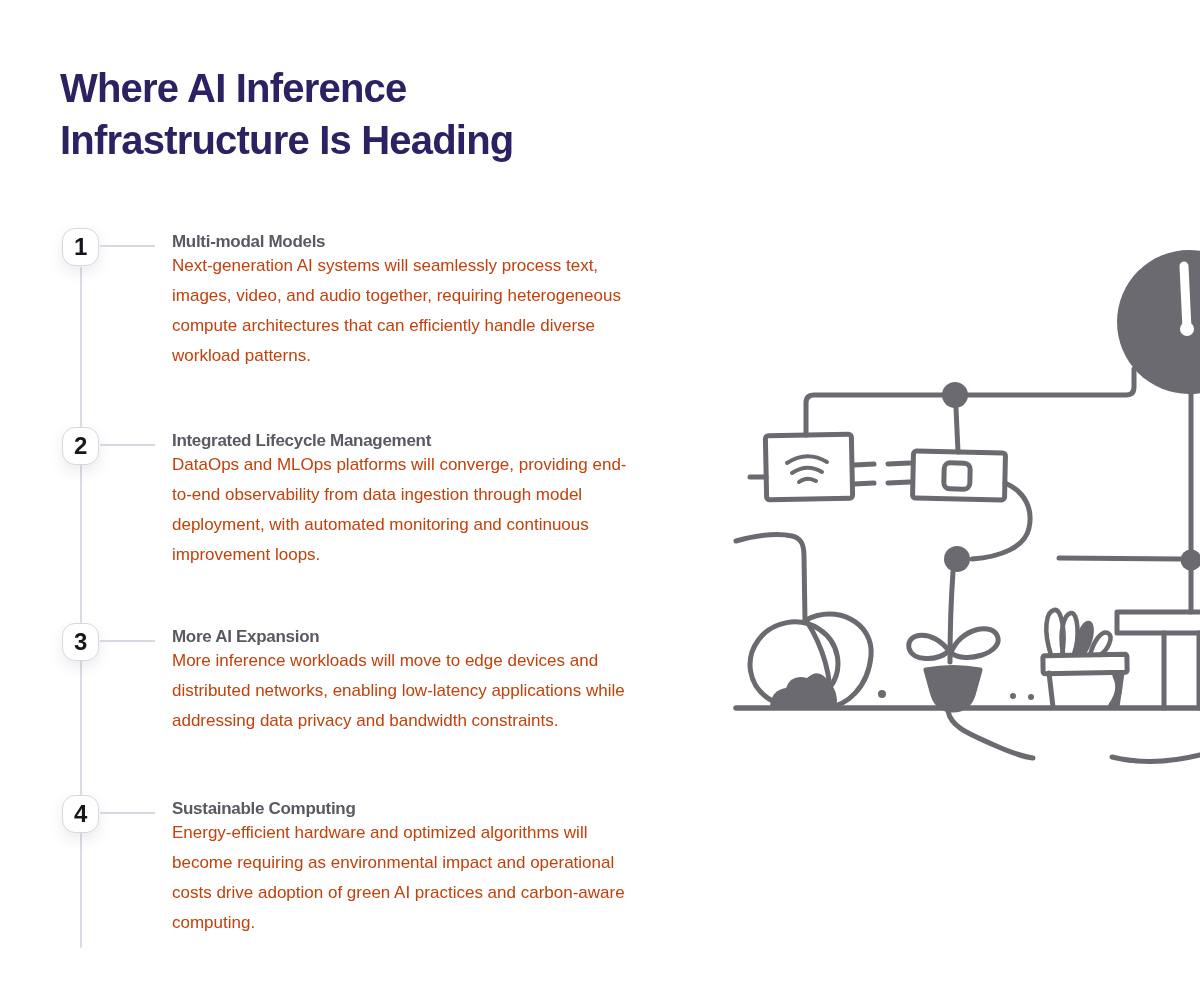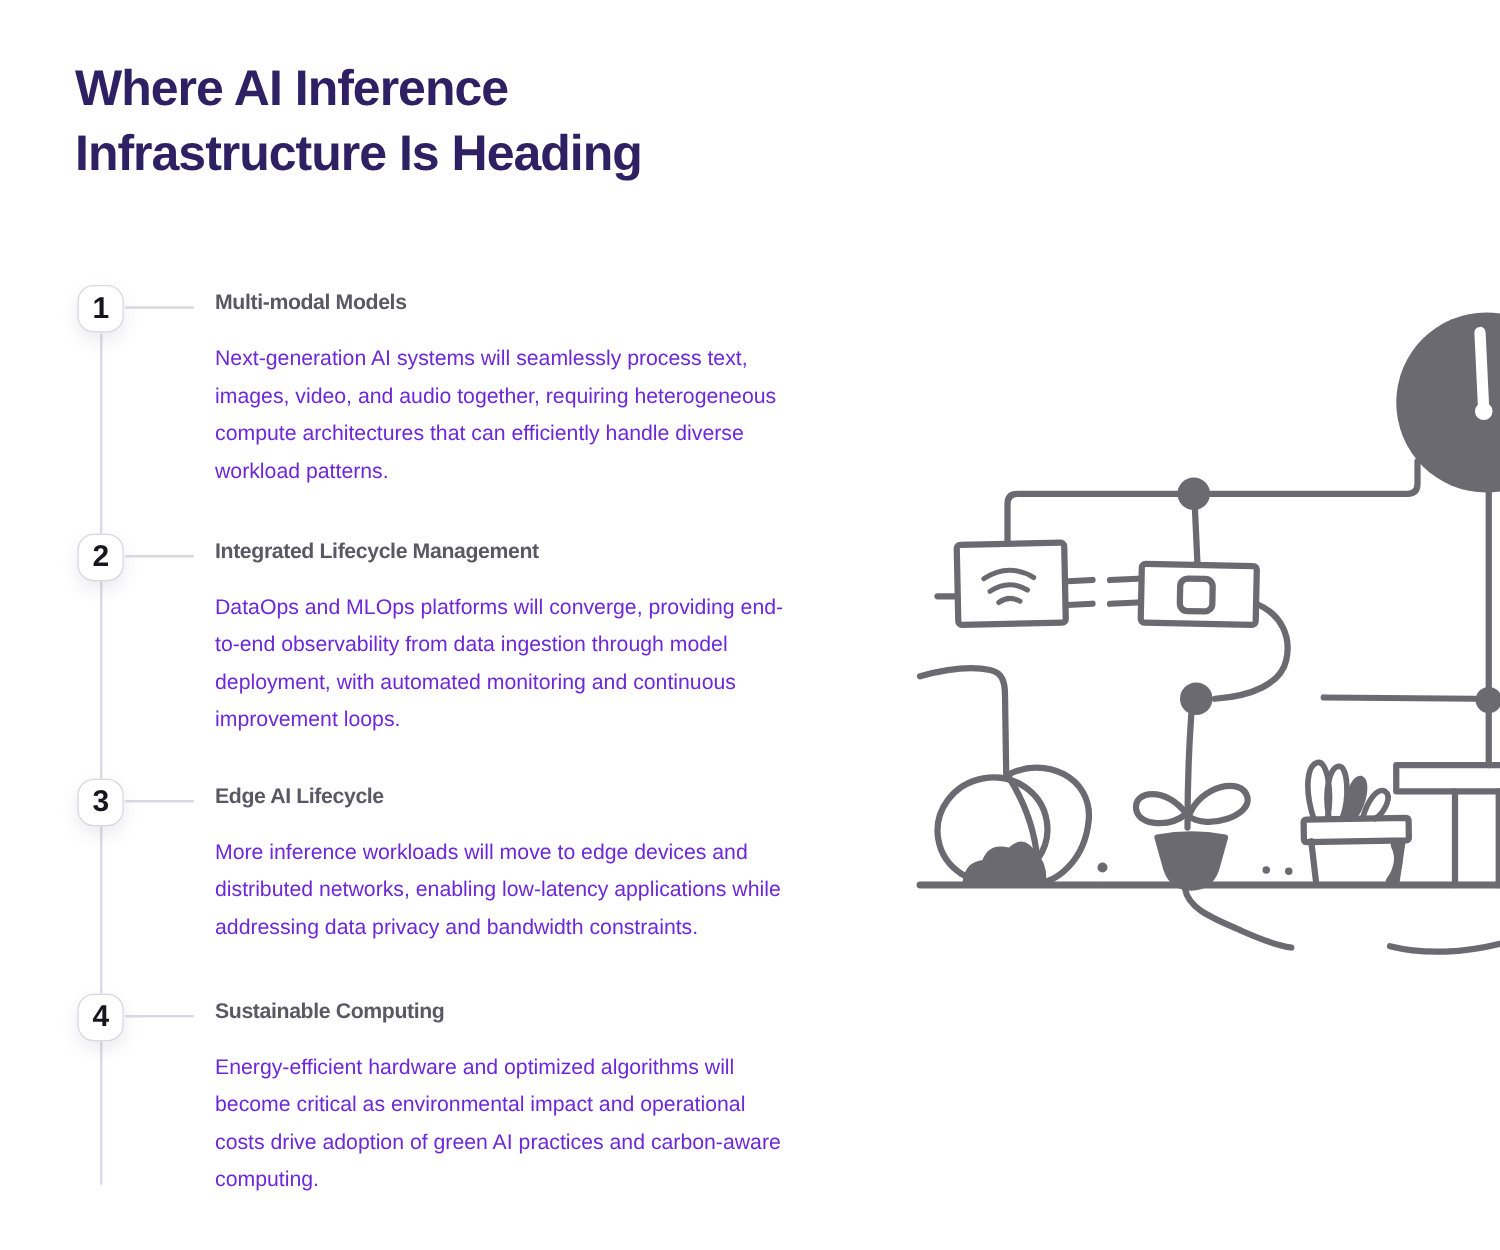--- a/index.html
+++ b/index.html
@@ -1,21 +1,21 @@
 <!DOCTYPE html>
 <html><head>
 <meta charset="utf-8">
 <style>
   html,body{margin:0;padding:0;background:#ffffff;}
   .page{
     position:relative;width:1200px;height:1000px;background:#ffffff;
     overflow:hidden;font-family:"Liberation Sans",sans-serif;
   }
   .title{
-    position:absolute;left:60px;top:45px;margin:0;
+    position:absolute;left:60px;top:62px;margin:0;
     font-size:40px;line-height:52px;font-weight:700;letter-spacing:-0.8px;
     color:#2d2163;white-space:pre-line;
   }
   .subtitle{
     position:absolute;left:60px;top:170px;margin:0;
     font-size:22px;line-height:28px;font-weight:700;letter-spacing:-0.2px;
     color:#2d2163;
   }
   .vseg{
     position:absolute;left:80px;width:2px;background:#dcdbe5;border-radius:1px;
@@ -32,23 +32,23 @@
   }
   .hconn{
     position:absolute;left:38px;top:17px;width:55px;height:2px;background:#d8d7e2;
   }
   .item h3{
     position:absolute;left:110px;top:0;margin:0;
     font-size:17px;line-height:28px;font-weight:700;letter-spacing:-0.3px;
     color:#5a5963;white-space:nowrap;
   }
   .item p{
-    position:absolute;left:110px;top:44px;margin:0;width:540px;
+    position:absolute;left:110px;top:23px;margin:0;width:540px;
     font-size:17px;line-height:30px;font-weight:400;
-    color:#6d28d9;white-space:pre-line;
+    color:#c2410c;white-space:pre-line;
   }
   .illustration{position:absolute;left:730px;top:240px;}
 </style>
 </head>
 <body>
 
 <div class="page">
 
   <h1 class="title">Where AI Inference
 Infrastructure Is Heading</h1>
@@ -80,34 +80,34 @@
 to-end observability from data ingestion through model
 deployment, with automated monitoring and continuous
 improvement loops.</p>
   </section>
 
   <section class="item" style="top:623px;">
     <div class="badge">
       <span>3</span>
     </div>
     <div class="hconn"></div>
-    <h3>Edge AI Lifecycle</h3>
+    <h3>More AI Expansion</h3>
     <p>More inference workloads will move to edge devices and
 distributed networks, enabling low-latency applications while
 addressing data privacy and bandwidth constraints.</p>
   </section>
 
   <section class="item" style="top:795px;">
     <div class="badge">
       <span>4</span>
     </div>
     <div class="hconn"></div>
     <h3>Sustainable Computing</h3>
     <p>Energy-efficient hardware and optimized algorithms will
-become critical as environmental impact and operational
+become requiring as environmental impact and operational
 costs drive adoption of green AI practices and carbon-aware
 computing.</p>
   </section>
 
   <svg class="illustration" width="470" height="540" viewBox="730 240 470 540" fill="none" stroke="#6b6a70" stroke-width="5" stroke-linecap="round" stroke-linejoin="round">
 
     <g>
       <circle cx="1189" cy="322" r="72" fill="#6b6a70" stroke="none"></circle>
       <line x1="1187" y1="329" x2="1184" y2="266" stroke="#ffffff" stroke-width="9"></line>
       <circle cx="1187" cy="329" r="7" fill="#ffffff" stroke="none"></circle>

